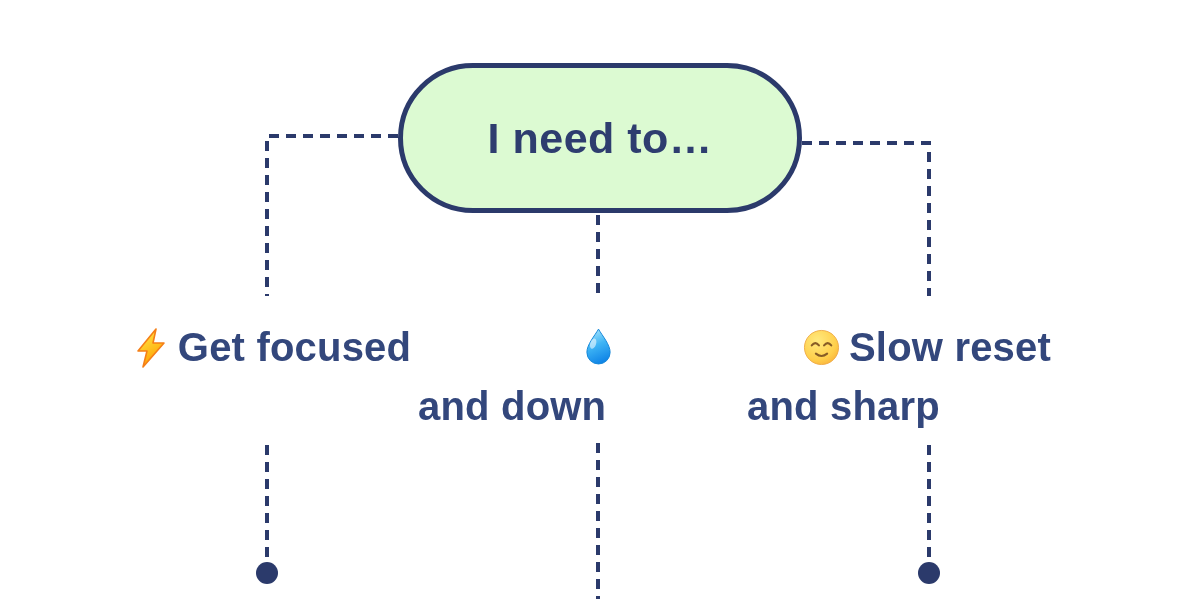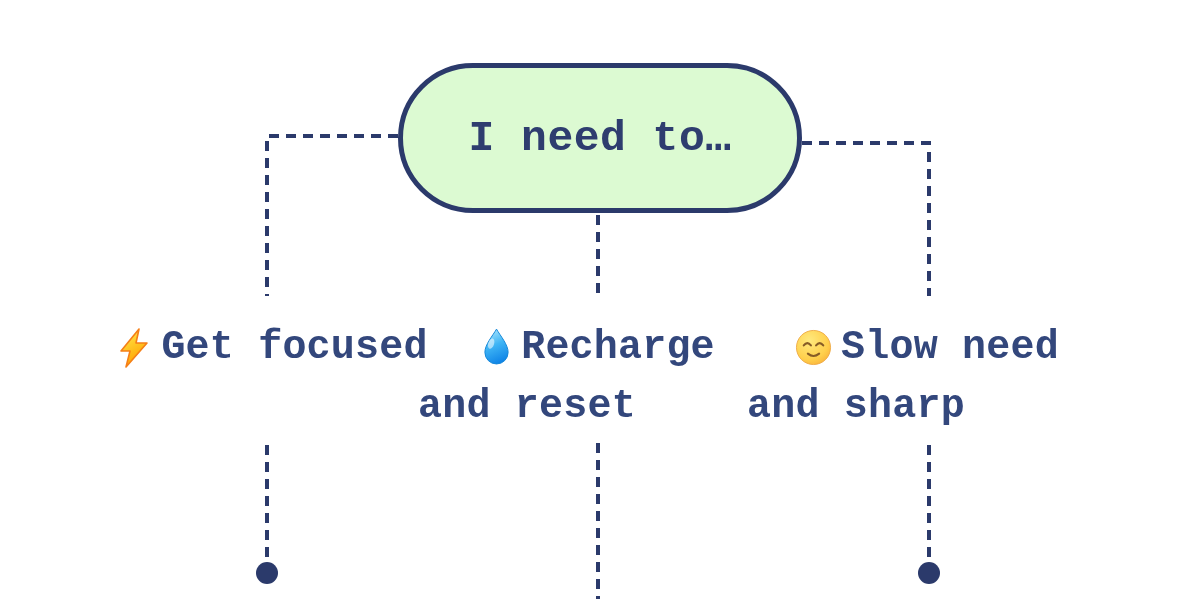--- a/index.html
+++ b/index.html
@@ -2,21 +2,21 @@
 <html><head>
 <meta charset="utf-8">
 <style>
   html, body { margin: 0; padding: 0; background: #ffffff; }
   .canvas {
     position: relative;
     width: 1056px;
     height: 599px;
     background: #ffffff;
     overflow: hidden;
-    font-family: Liberation Mono, monospace;
+    font-family: Liberation Sans, sans-serif;
   }
   .connectors {
     position: absolute;
     left: 0; top: 0;
     width: 1200px; height: 599px;
     pointer-events: none;
   }
   .root-pill {
     position: absolute;
     left: 398px; top: 63px;
@@ -105,38 +105,37 @@
         <defs>
           <linearGradient id="dropGrad" x1="0.3" y1="0" x2="0.6" y2="1">
             <stop offset="0" stop-color="#a8e4fd"></stop>
             <stop offset="0.45" stop-color="#3fb5f5"></stop>
             <stop offset="1" stop-color="#0d82e6"></stop>
           </linearGradient>
         </defs>
         <path d="M16 2 C12 9 4 18 4 26 a12 12 0 0 0 24 0 C28 18 20 9 16 2 Z" fill="url(#dropGrad)" stroke="#1586d8" stroke-width="1"></path>
         <ellipse cx="10.5" cy="17" rx="3" ry="5.5" fill="#ffffff" opacity="0.55" transform="rotate(18 10.5 17)"></ellipse>
       </svg>
-      <span>Recharge</span>
     </div>
-    <div class="line2">and reset</div>
+    <div class="line2">and down</div>
   </div>
 
   <div class="branch branch-right">
     <div class="line1">
       <svg class="emoji-icon" width="37" height="37" viewBox="0 0 36 36" xmlns="http://www.w3.org/2000/svg">
         <defs>
           <radialGradient id="faceGrad" cx="0.38" cy="0.3" r="0.85">
             <stop offset="0" stop-color="#ffe97e"></stop>
             <stop offset="0.65" stop-color="#ffcf4b"></stop>
             <stop offset="1" stop-color="#f7a936"></stop>
           </radialGradient>
         </defs>
         <circle cx="18" cy="18" r="16.6" fill="url(#faceGrad)" stroke="#eda33b" stroke-width="0.8"></circle>
         <path d="M8.5 16 Q12 11.5 15.5 16" fill="none" stroke="#875c26" stroke-width="2" stroke-linecap="round"></path>
         <path d="M20.5 16 Q24 11.5 27.5 16" fill="none" stroke="#875c26" stroke-width="2" stroke-linecap="round"></path>
         <path d="M12.5 24 Q18 28.5 23.5 24" fill="none" stroke="#875c26" stroke-width="2" stroke-linecap="round"></path>
       </svg>
-      <span>Slow need</span>
+      <span>Slow reset</span>
     </div>
     <div class="line2">and sharp</div>
   </div>
 
 </div>
 
 </body></html>

